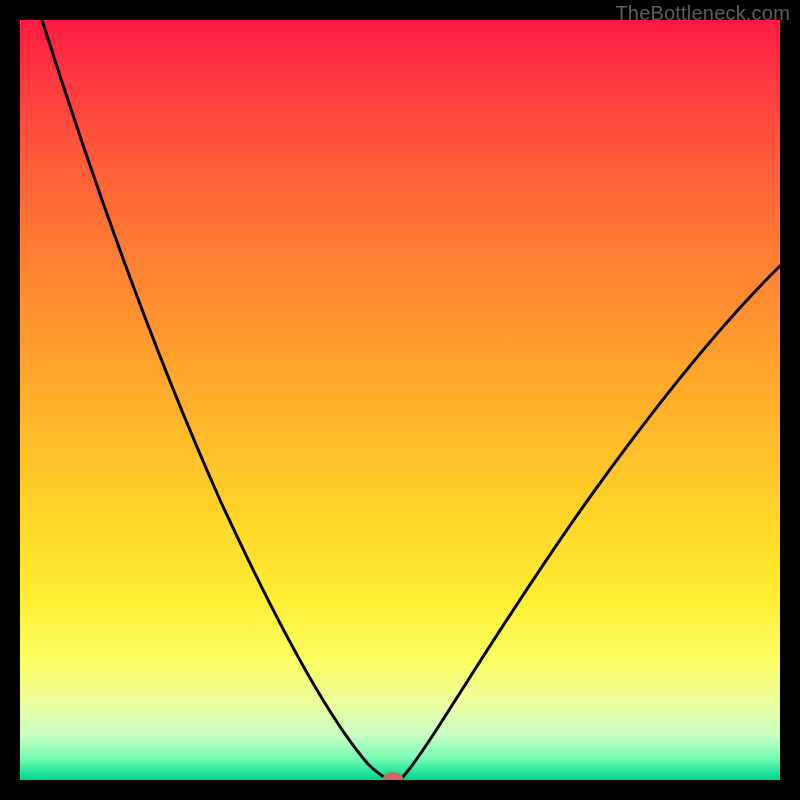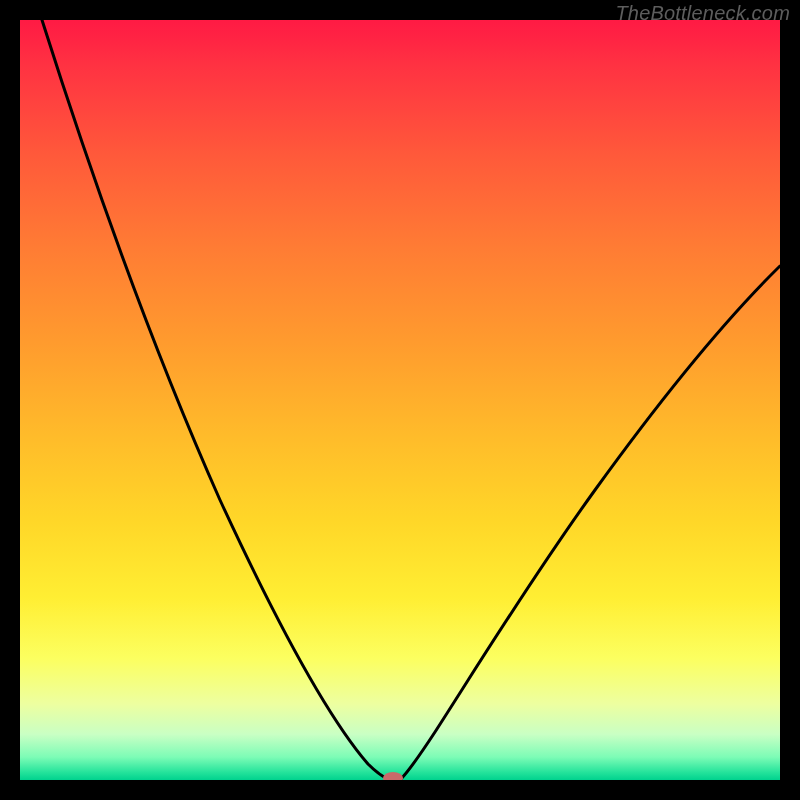--- a/index.html
+++ b/index.html
@@ -50,21 +50,20 @@
   }
   .watermark {
     position: absolute;
     top: 2px;
     right: 10px;
     color: #5d5d5d;
     font-size: 20px;
     font-weight: 500;
     letter-spacing: 0.2px;
     user-select: none;
-    font-style: italic;
   }
   .curve-svg {
     position: absolute;
     left: 20px;
     top: 20px;
     width: 760px;
     height: 760px;
     pointer-events: none;
   }
   .curve-path {

